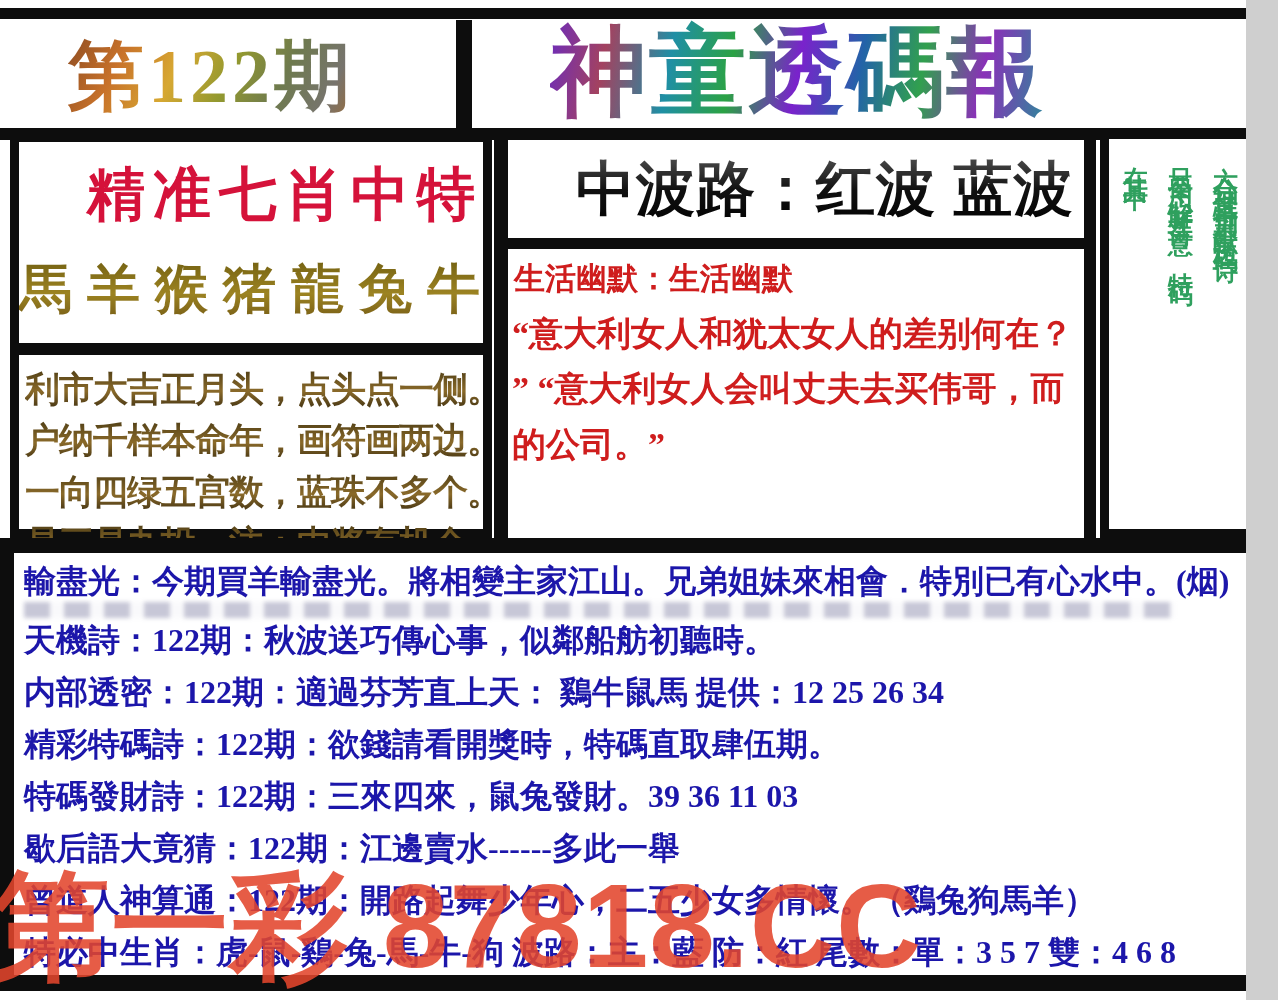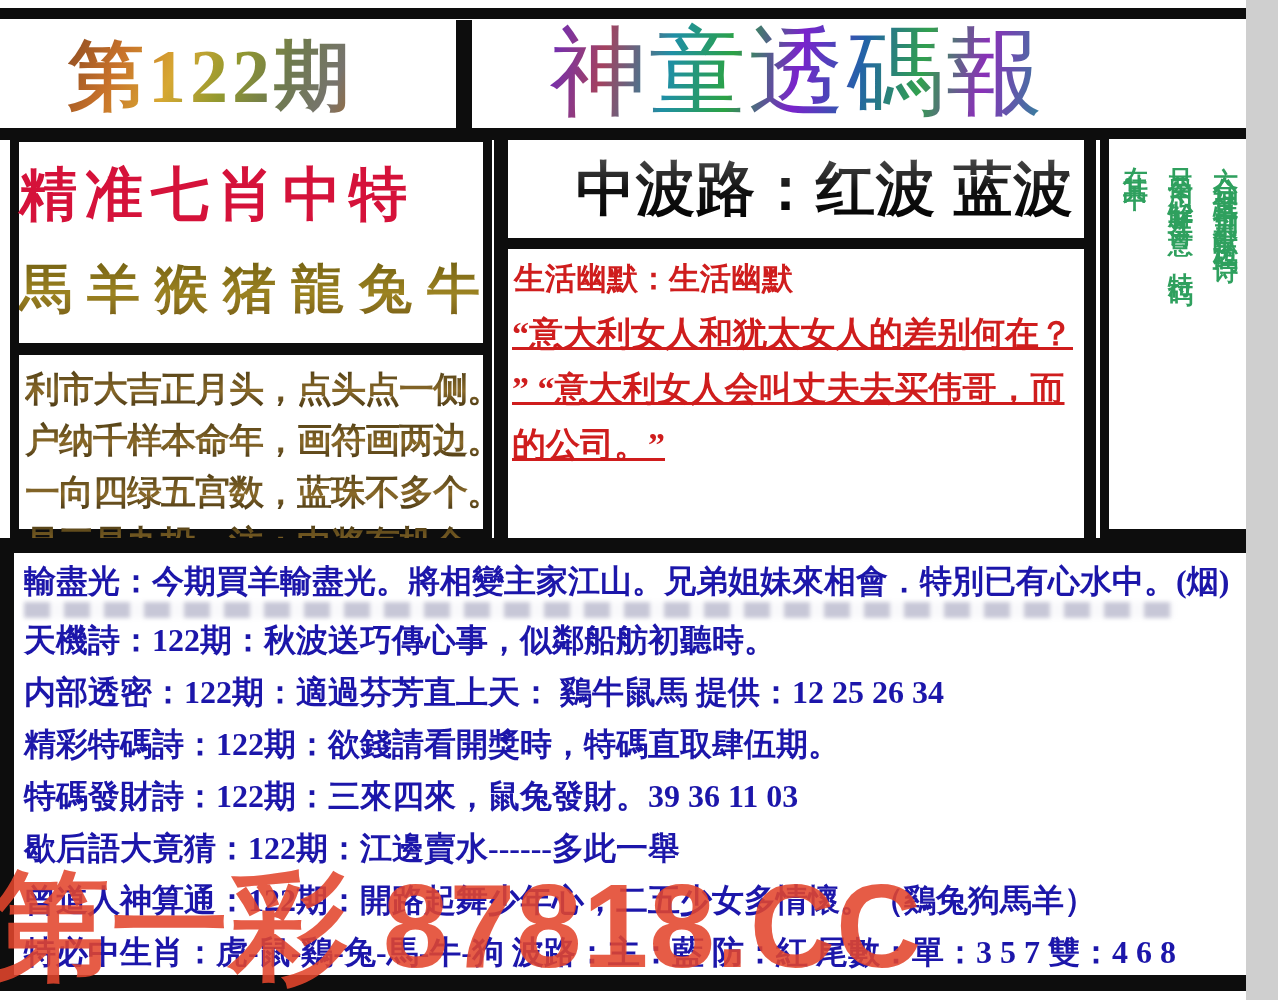--- a/index.html
+++ b/index.html
@@ -14,33 +14,33 @@
   .issue {
     position:absolute; left:68px; top:26px;
     font-size:76px; font-weight:bold; letter-spacing:4px; white-space:nowrap;
     background:linear-gradient(115deg,#8a4a22 0%,#c8722a 20%,#d7a832 38%,#93992f 55%,#6e7a4e 72%,#77746e 88%,#a06a30 100%);
     -webkit-background-clip:text; background-clip:text; color:transparent;
     font-family:"Liberation Serif","DejaVu Serif",serif;
   }
   .top-vdiv { position:absolute; left:456px; top:20px; width:16px; height:110px; background:#0d0d0d; }
   .masthead {
     position:absolute; left:550px; top:8px;
-    font-size:97px; font-weight:normal; letter-spacing:2px; white-space:nowrap;
+    font-size:97px; font-weight:bold; letter-spacing:2px; white-space:nowrap;
     background:linear-gradient(100deg,#6a2bc0 0%,#a34260 12%,#1f8fa5 25%,#2ba244 37%,#7a22cc 50%,#2363a8 62%,#31a04e 74%,#8a30b8 86%,#2b8a9a 100%);
     -webkit-background-clip:text; background-clip:text; color:transparent;
   }
   .band-hline { position:absolute; top:128px; left:0; width:1278px; height:12px; background:#0d0d0d; }
 
   
   .left-box {
     position:absolute; left:10px; top:133px; width:482px; height:405px;
     border:9px solid #0d0d0d; background:#fff;
   }
   .left-heading {
-    margin-top:14px; text-align:left; white-space:nowrap;
+    margin-top:14px; text-align:right; white-space:nowrap;
     font-size:58px; font-weight:bold; letter-spacing:8px; color:#d5123a;
     font-family:"Liberation Serif","DejaVu Serif",serif;
   }
   .zodiac {
     margin-top:20px; text-align:center; white-space:nowrap;
     font-size:53px; font-weight:bold; letter-spacing:15px;
     background:linear-gradient(180deg,#6d5c10 0%,#9c8322 55%,#6f5514 100%);
     -webkit-background-clip:text; background-clip:text; color:transparent;
   }
   .left-divider { margin-top:17px; height:12px; background:#0d0d0d; }
@@ -66,21 +66,21 @@
   .mirror { display:inline-block; transform:scaleX(-1); }
   .mid-divider { margin-top:8px; height:11px; background:#0d0d0d; }
   .humor-label {
     margin:9px 0 0 6px; white-space:nowrap;
     font-size:31px; font-weight:bold; color:#cf1d1d;
     font-family:"Liberation Serif","DejaVu Serif",serif;
   }
   .humor { margin:6px 0 0 4px; }
   .humor-line {
     white-space:nowrap; font-size:34px; font-weight:bold; color:#cf1d1d;
-    line-height:1.63; font-family:"Liberation Serif","DejaVu Serif",serif;text-decoration:underline;
+    line-height:1.63; font-family:"Liberation Serif","DejaVu Serif",serif;
   }
 
   
   .right-box {
     position:absolute; left:1100px; top:130px; width:172px; height:408px;
     border:9px solid #0d0d0d; background:#fff;
   }
   .vertical-text {
     writing-mode:vertical-rl; white-space:pre-line;
     height:100%; padding:8px 4px;

